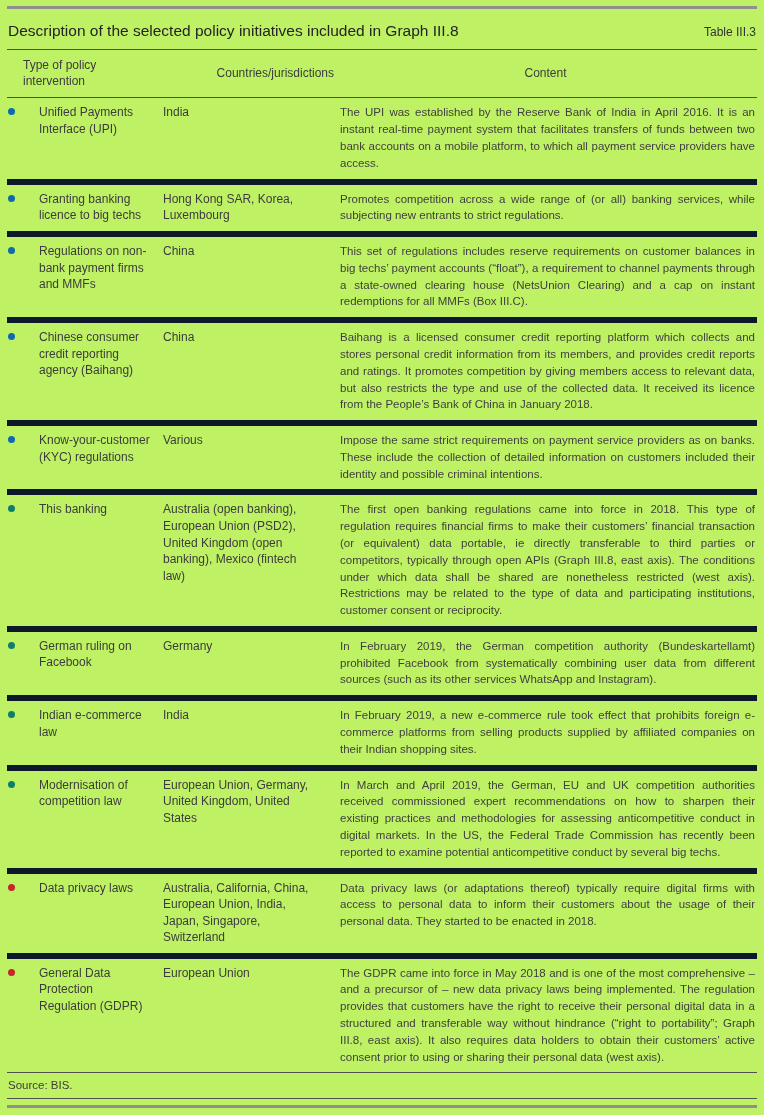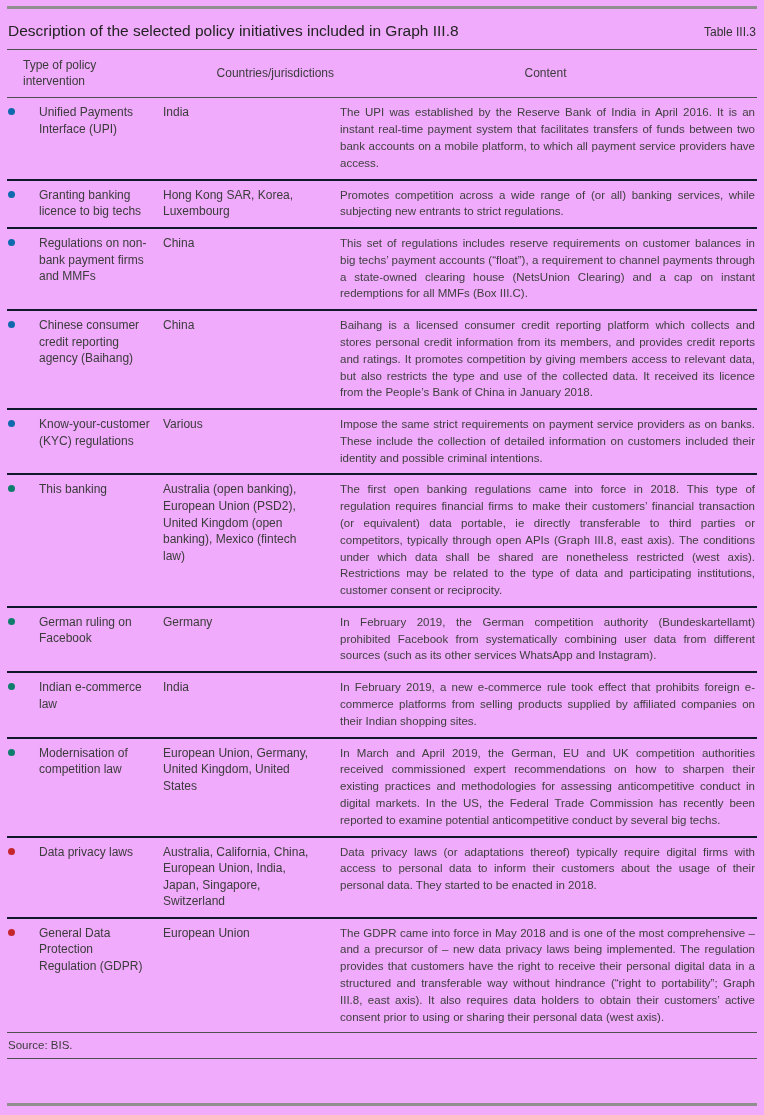--- a/index.html
+++ b/index.html
@@ -1,21 +1,21 @@
 <!DOCTYPE html>
 <html><head>
 <meta charset="utf-8">
 <style>
   html,body{margin:0;padding:0;background:#ffffff;}
   .page{
     width:764px;height:1115px;box-sizing:border-box;
     padding:6px 7px 9px 7px;
     display:flex;flex-direction:column;
     font-family:"Liberation Sans",sans-serif;
-    color:#3c3c3c;background:#f0abfc;overflow:hidden;
+    color:#3c3c3c;background:#bef264;overflow:hidden;
   }
   .page-rule{height:3px;background:#8f8f8f;flex:none;}
   .page-rule.bottom{margin-top:auto;}
   .title-row{
     display:flex;justify-content:space-between;align-items:flex-end;
     padding:13px 1px 9px 1px;border-bottom:1px solid #4f4f4f;flex:none;
   }
   .title{font-size:15.5px;color:#232323;}
   .table-label{font-size:12px;color:#333;padding-bottom:1px;}
   .thead{
@@ -23,21 +23,21 @@
     padding:7px 0 8px 0;border-bottom:1px solid #4f4f4f;
     font-size:12px;color:#3c3c3c;flex:none;
   }
   .th-type{padding:0 16px;line-height:1.35;}
   .th-countries{text-align:right;padding-left:7px;}
   .th-content{text-align:center;}
   .row{
     display:grid;grid-template-columns:155px 172px 1fr;
     padding:6px 0 7px 0;font-size:12px;line-height:1.38;
   }
-  .row + .row{border-top:2px solid #0f172a;}
+  .row + .row{border-top:6px solid #0f172a;}
   .cell{min-width:0;}
   .type-cell{display:flex;align-items:flex-start;padding-left:1px;padding-right:12px;gap:19px;}
   .bullet{width:7px;height:7px;border-radius:50%;margin:4px 5px 0 0;flex:none;background:#999;}
   .countries-cell{padding-right:14px;padding-left:1px;}
   .content-cell{
     font-size:11.5px;line-height:1.46;text-align:justify;
     padding-left:6px;padding-right:2px;color:#3f3f3f;
   }
   .source-row{
     border-top:1px solid #4f4f4f;border-bottom:1px solid #4f4f4f;

